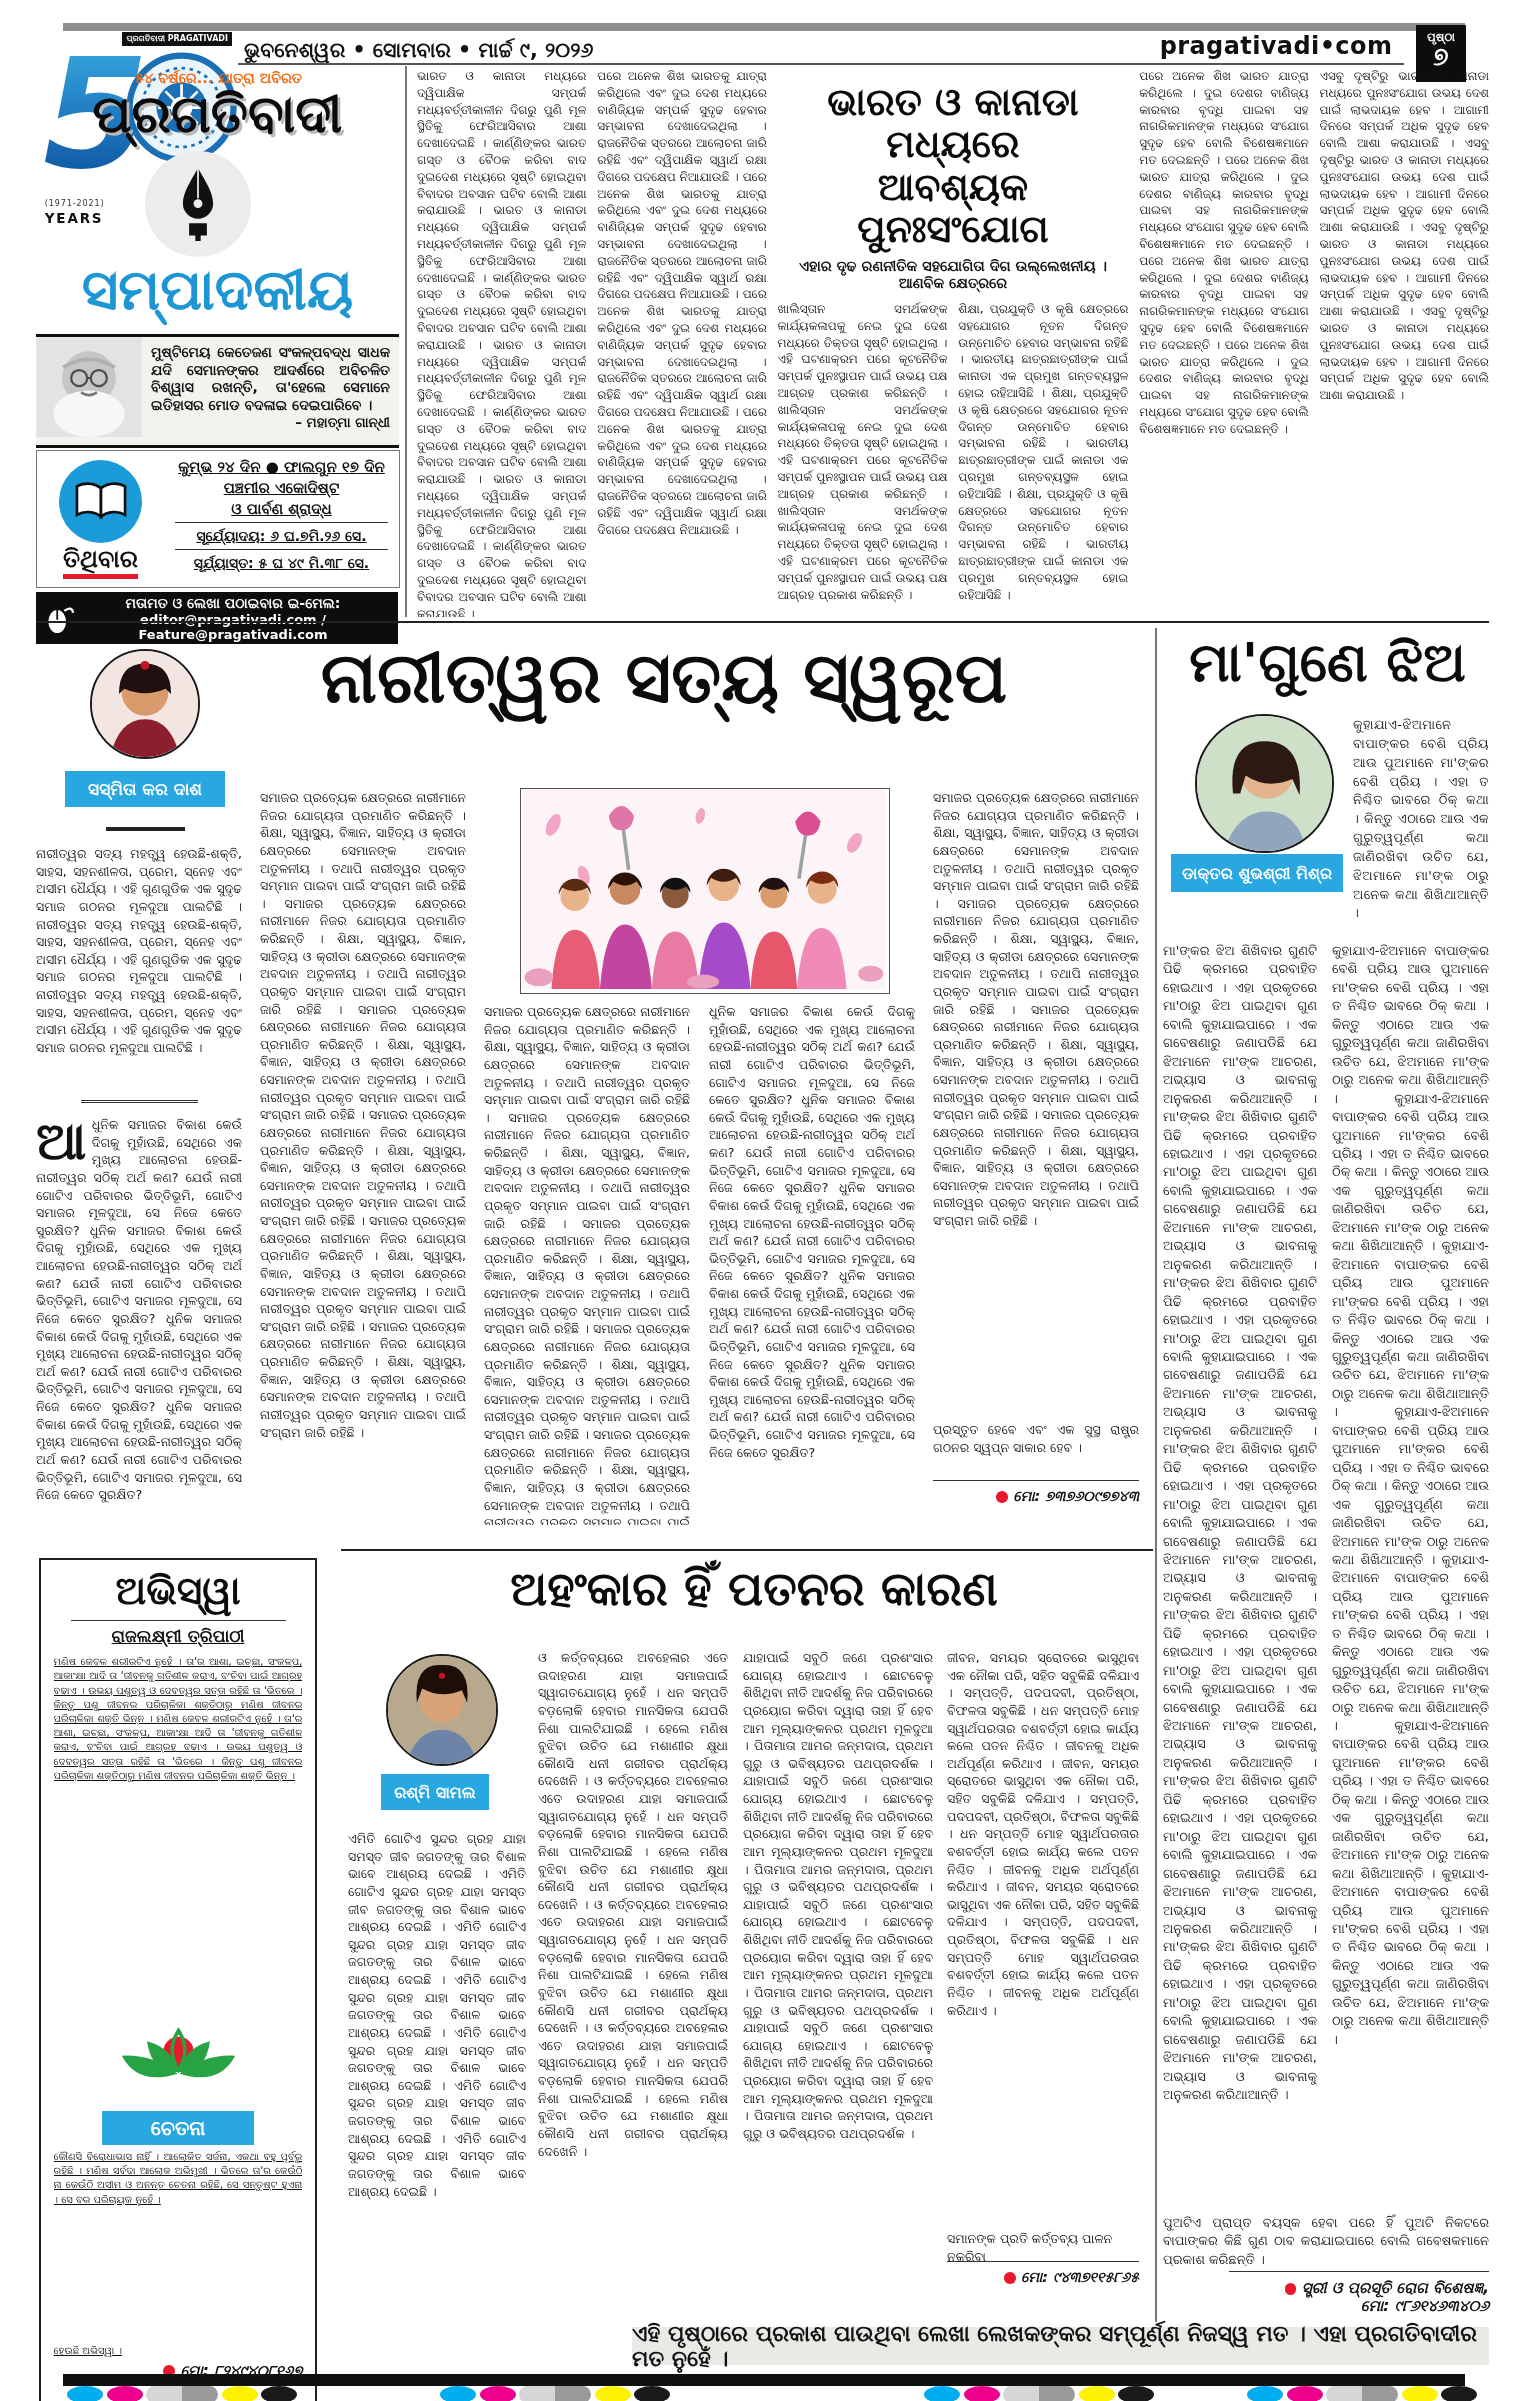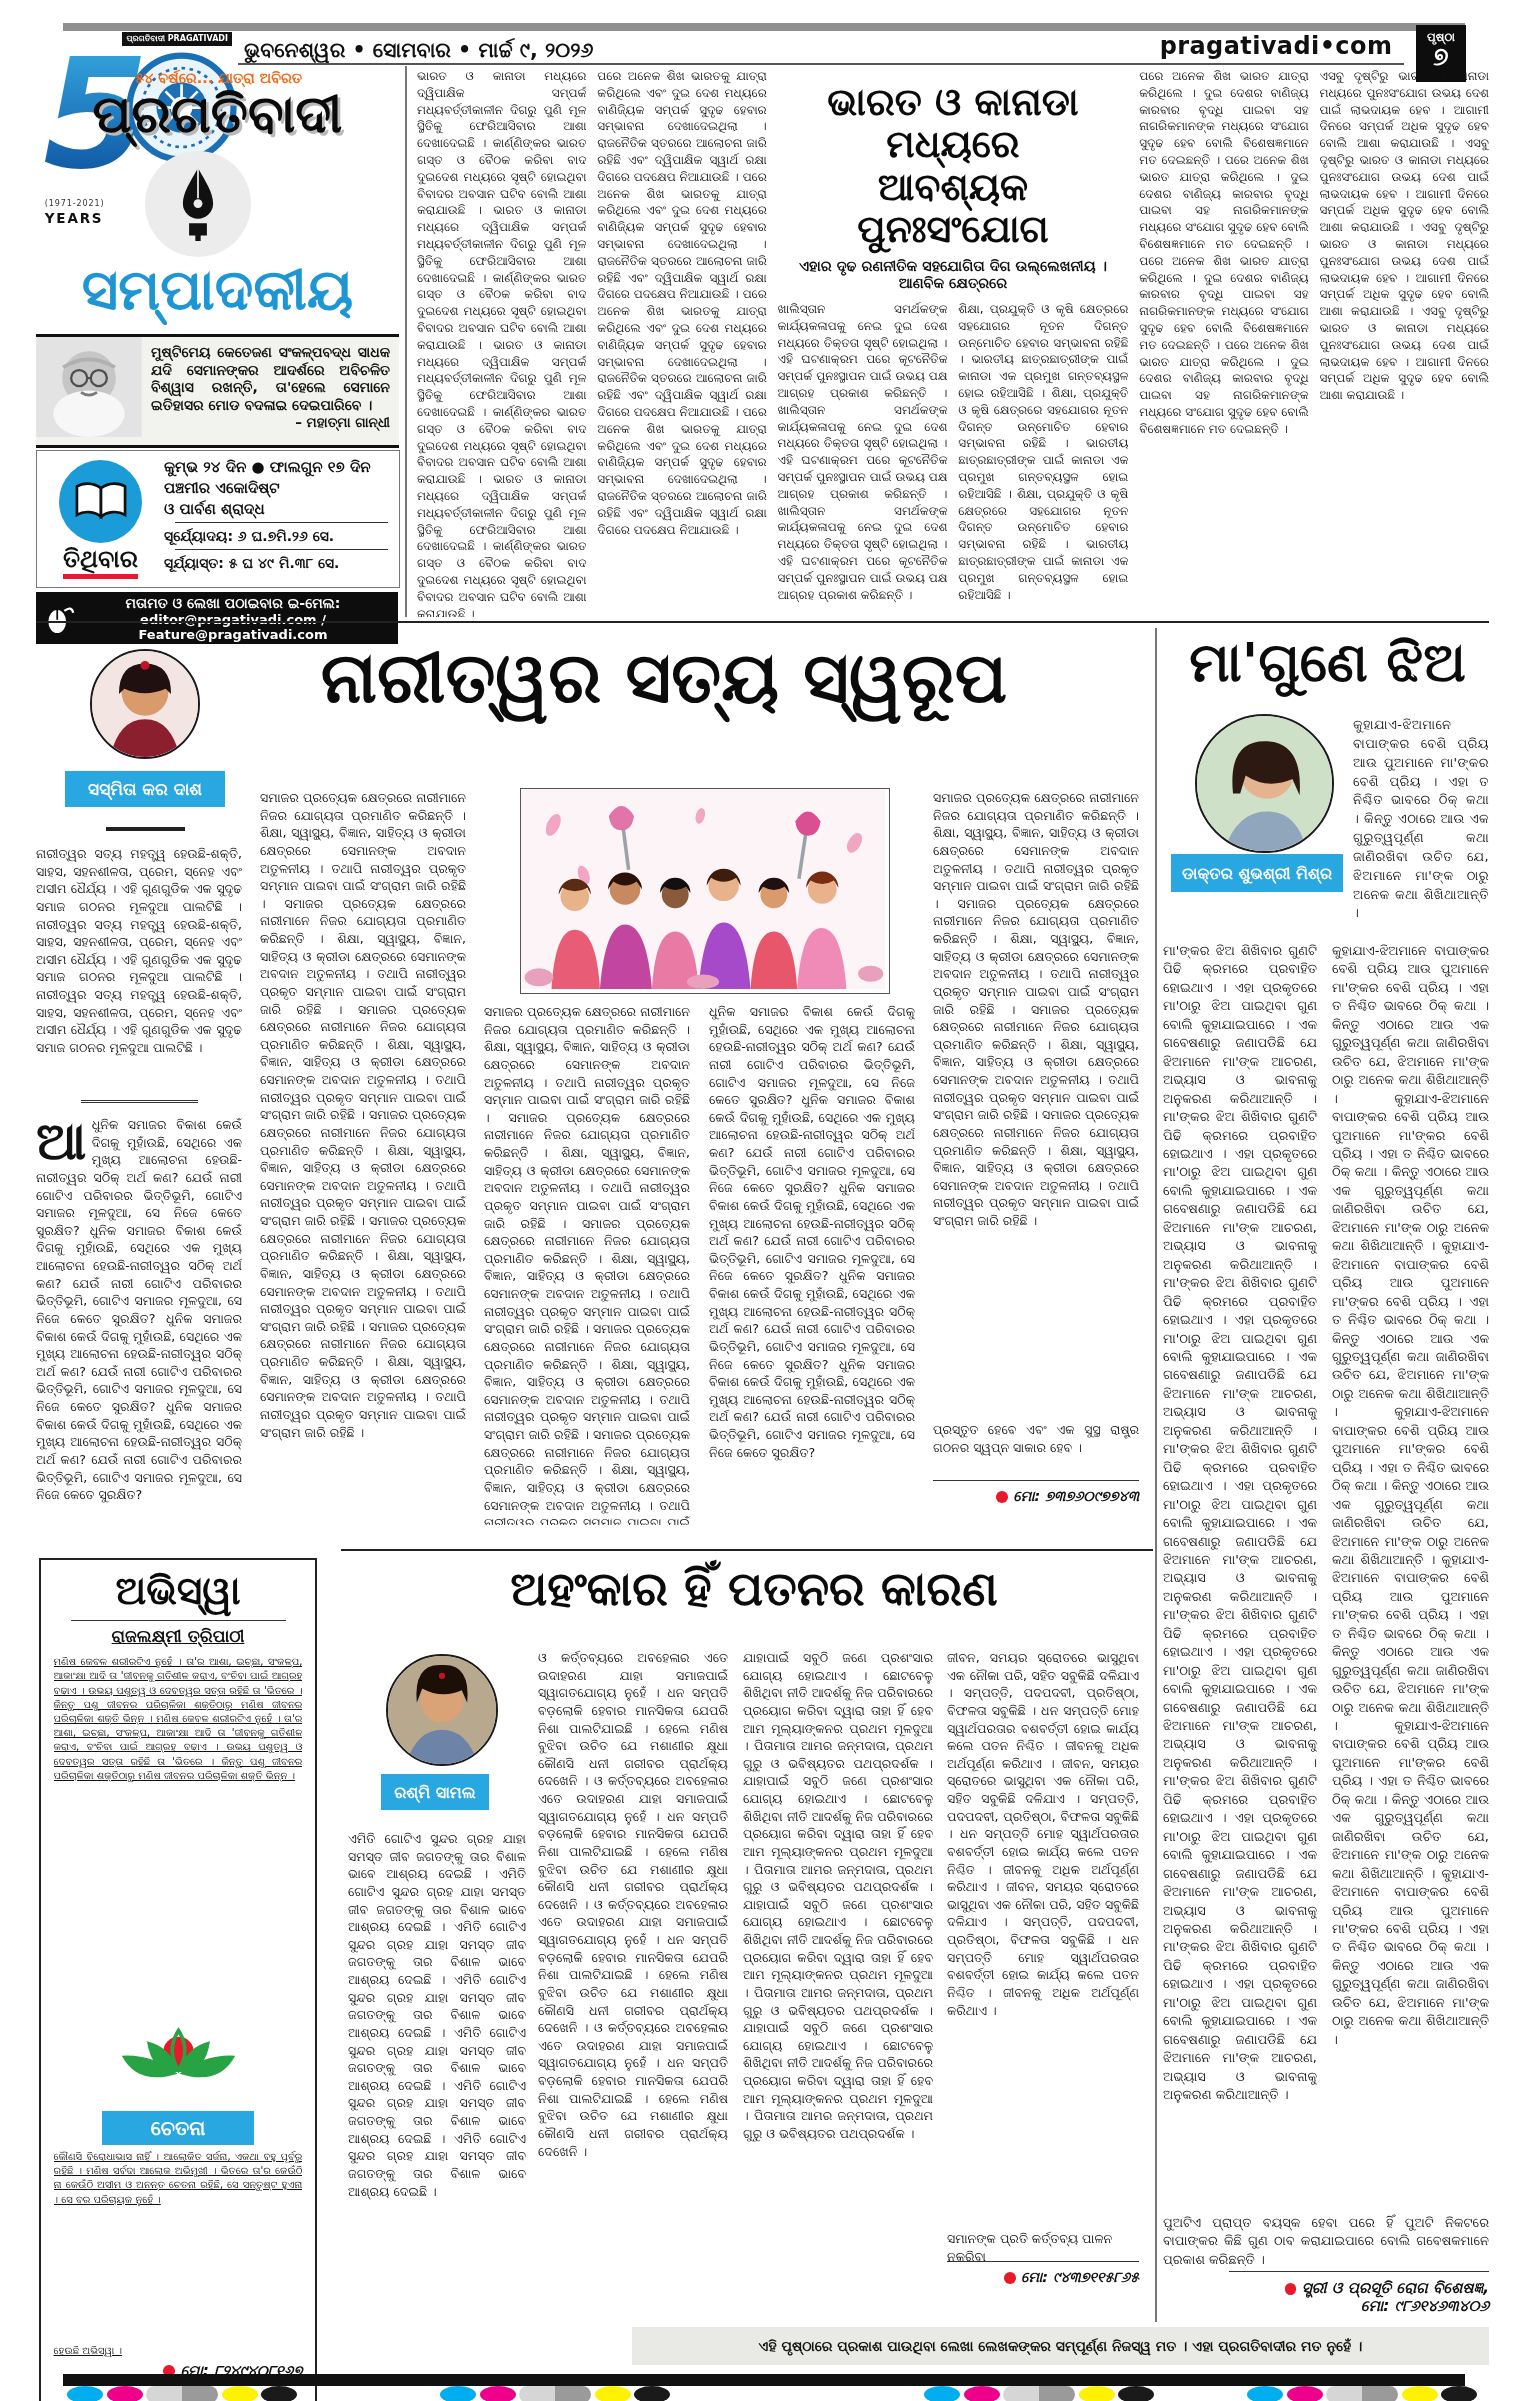--- a/index.html
+++ b/index.html
@@ -100,21 +100,21 @@
   <div class="abs" style="left:36px;top:450px;width:362px;height:136px;border:1.8px solid #777;display:flex;background:#fff;">
     <div style="flex:0 0 127px;text-align:center;padding-top:9px;">
       <div style="width:83px;height:83px;border-radius:50%;background:#1b9cd8;margin:0 auto;display:flex;align-items:center;justify-content:center;">
         <svg width="56" height="41" viewBox="0 0 62 46">
           <path d="M31 8 C22 1 10 2 4 6 L4 38 C12 33 24 34 31 40 Z" fill="#fff" stroke="#111" stroke-width="3"></path>
           <path d="M31 8 C40 1 52 2 58 6 L58 38 C50 33 38 34 31 40 Z" fill="#fff" stroke="#111" stroke-width="3"></path>
         </svg>
       </div>
       <div style="font-size:24px;font-weight:900;margin-top:1.8px;border-bottom:5.4px solid #e8192c;display:inline-block;line-height:1.2;">ତିଥିବାର</div>
     </div>
-    <div style="flex:1;text-align:left;padding-top:7.2px;">
+    <div style="flex:1;text-align:center;padding-top:7.2px;text-decoration:underline;">
       <div style="font-size:15px;font-weight:bold;">କୁମ୍ଭ ୨୪ ଦିନ ● ଫାଲଗୁନ ୧୭ ଦିନ</div>
       <div style="font-size:15px;font-weight:bold;margin-top:2.7px;">ପଞ୍ଚମୀର ଏକୋଦିଷ୍ଟ</div>
       <div style="font-size:15px;font-weight:bold;margin-top:2.7px;">ଓ ପାର୍ବଣ ଶ୍ରାଦ୍ଧ</div>
       <div class="pan-line"></div>
       <div style="font-size:14px;font-weight:bold;">ସୂର୍ଯ୍ୟୋଦୟ: ୬ ଘ.୭ମି.୨୬ ସେ.</div>
       <div class="pan-line"></div>
       <div style="font-size:14px;font-weight:bold;">ସୂର୍ଯ୍ୟାସ୍ତ: ୫ ଘ ୪୯ ମି.୩୮ ସେ.</div>
     </div>
   </div>
 
@@ -288,21 +288,21 @@
   <div class="abs jt body-md" style="left:538px;top:1649px;width:190px;height:673px;">ଓ କର୍ତ୍ତବ୍ୟରେ ଅବହେଳାର ଏତେ ଉଦାହରଣ ଯାହା ସମାଜପାଇଁ ସ୍ୱାଗତଯୋଗ୍ୟ ନୁହେଁ । ଧନ ସମ୍ପତି ବଡ଼ଲୋକି ହେବାର ମାନସିକତା ଯେପରି ନିଶା ପାଲଟିଯାଇଛି । ହେଲେ ମଣିଷ ବୁଝିବା ଉଚିତ ଯେ ମଶାଣୀର କ୍ଷୁଧା କୌଣସି ଧନୀ ଗରୀବର ପ୍ରାର୍ଥକ୍ୟ ଦେଖେନି । ଓ କର୍ତ୍ତବ୍ୟରେ ଅବହେଳାର ଏତେ ଉଦାହରଣ ଯାହା ସମାଜପାଇଁ ସ୍ୱାଗତଯୋଗ୍ୟ ନୁହେଁ । ଧନ ସମ୍ପତି ବଡ଼ଲୋକି ହେବାର ମାନସିକତା ଯେପରି ନିଶା ପାଲଟିଯାଇଛି । ହେଲେ ମଣିଷ ବୁଝିବା ଉଚିତ ଯେ ମଶାଣୀର କ୍ଷୁଧା କୌଣସି ଧନୀ ଗରୀବର ପ୍ରାର୍ଥକ୍ୟ ଦେଖେନି । ଓ କର୍ତ୍ତବ୍ୟରେ ଅବହେଳାର ଏତେ ଉଦାହରଣ ଯାହା ସମାଜପାଇଁ ସ୍ୱାଗତଯୋଗ୍ୟ ନୁହେଁ । ଧନ ସମ୍ପତି ବଡ଼ଲୋକି ହେବାର ମାନସିକତା ଯେପରି ନିଶା ପାଲଟିଯାଇଛି । ହେଲେ ମଣିଷ ବୁଝିବା ଉଚିତ ଯେ ମଶାଣୀର କ୍ଷୁଧା କୌଣସି ଧନୀ ଗରୀବର ପ୍ରାର୍ଥକ୍ୟ ଦେଖେନି । ଓ କର୍ତ୍ତବ୍ୟରେ ଅବହେଳାର ଏତେ ଉଦାହରଣ ଯାହା ସମାଜପାଇଁ ସ୍ୱାଗତଯୋଗ୍ୟ ନୁହେଁ । ଧନ ସମ୍ପତି ବଡ଼ଲୋକି ହେବାର ମାନସିକତା ଯେପରି ନିଶା ପାଲଟିଯାଇଛି । ହେଲେ ମଣିଷ ବୁଝିବା ଉଚିତ ଯେ ମଶାଣୀର କ୍ଷୁଧା କୌଣସି ଧନୀ ଗରୀବର ପ୍ରାର୍ଥକ୍ୟ ଦେଖେନି ।</div>
   <div class="abs jt body-md" style="left:743px;top:1649px;width:190px;height:673px;">ଯାହାପାଇଁ ସବୁଠି ଜଣେ ପ୍ରଶଂସାର ଯୋଗ୍ୟ ହୋଇଥାଏ । ଛୋଟବେଳୁ ଶିଖିଥିବା ନୀତି ଆଦର୍ଶକୁ ନିଜ ପରିବାରରେ ପ୍ରୟୋଗ କରିବା ଦ୍ୱାରା ତାହା ହିଁ ହେବ ଆମ ମୂଲ୍ୟାଙ୍କନର ପ୍ରଥମ ମୂଳଦୁଆ । ପିତାମାତା ଆମର ଜନ୍ମଦାତା, ପ୍ରଥମ ଗୁରୁ ଓ ଭବିଷ୍ୟତର ପଥପ୍ରଦର୍ଶକ । ଯାହାପାଇଁ ସବୁଠି ଜଣେ ପ୍ରଶଂସାର ଯୋଗ୍ୟ ହୋଇଥାଏ । ଛୋଟବେଳୁ ଶିଖିଥିବା ନୀତି ଆଦର୍ଶକୁ ନିଜ ପରିବାରରେ ପ୍ରୟୋଗ କରିବା ଦ୍ୱାରା ତାହା ହିଁ ହେବ ଆମ ମୂଲ୍ୟାଙ୍କନର ପ୍ରଥମ ମୂଳଦୁଆ । ପିତାମାତା ଆମର ଜନ୍ମଦାତା, ପ୍ରଥମ ଗୁରୁ ଓ ଭବିଷ୍ୟତର ପଥପ୍ରଦର୍ଶକ । ଯାହାପାଇଁ ସବୁଠି ଜଣେ ପ୍ରଶଂସାର ଯୋଗ୍ୟ ହୋଇଥାଏ । ଛୋଟବେଳୁ ଶିଖିଥିବା ନୀତି ଆଦର୍ଶକୁ ନିଜ ପରିବାରରେ ପ୍ରୟୋଗ କରିବା ଦ୍ୱାରା ତାହା ହିଁ ହେବ ଆମ ମୂଲ୍ୟାଙ୍କନର ପ୍ରଥମ ମୂଳଦୁଆ । ପିତାମାତା ଆମର ଜନ୍ମଦାତା, ପ୍ରଥମ ଗୁରୁ ଓ ଭବିଷ୍ୟତର ପଥପ୍ରଦର୍ଶକ । ଯାହାପାଇଁ ସବୁଠି ଜଣେ ପ୍ରଶଂସାର ଯୋଗ୍ୟ ହୋଇଥାଏ । ଛୋଟବେଳୁ ଶିଖିଥିବା ନୀତି ଆଦର୍ଶକୁ ନିଜ ପରିବାରରେ ପ୍ରୟୋଗ କରିବା ଦ୍ୱାରା ତାହା ହିଁ ହେବ ଆମ ମୂଲ୍ୟାଙ୍କନର ପ୍ରଥମ ମୂଳଦୁଆ । ପିତାମାତା ଆମର ଜନ୍ମଦାତା, ପ୍ରଥମ ଗୁରୁ ଓ ଭବିଷ୍ୟତର ପଥପ୍ରଦର୍ଶକ ।</div>
   <div class="abs jt body-md" style="left:947px;top:1649px;width:192px;height:574px;">ଜୀବନ, ସମୟର ସ୍ରୋତରେ ଭାସୁଥିବା ଏକ ନୌକା ପରି, ସହିତ ସବୁକିଛି ଦଳିଯାଏ । ସମ୍ପତ୍ତି, ପଦପଦବୀ, ପ୍ରତିଷ୍ଠା, ବିଫଳତା ସବୁକିଛି । ଧନ ସମ୍ପତ୍ତି ମୋହ ସ୍ୱାର୍ଥପରତାର ବଶବର୍ତ୍ତୀ ହୋଇ କାର୍ଯ୍ୟ କଲେ ପତନ ନିଶ୍ଚିତ । ଜୀବନକୁ ଅଧିକ ଅର୍ଥପୂର୍ଣ୍ଣ କରିଥାଏ । ଜୀବନ, ସମୟର ସ୍ରୋତରେ ଭାସୁଥିବା ଏକ ନୌକା ପରି, ସହିତ ସବୁକିଛି ଦଳିଯାଏ । ସମ୍ପତ୍ତି, ପଦପଦବୀ, ପ୍ରତିଷ୍ଠା, ବିଫଳତା ସବୁକିଛି । ଧନ ସମ୍ପତ୍ତି ମୋହ ସ୍ୱାର୍ଥପରତାର ବଶବର୍ତ୍ତୀ ହୋଇ କାର୍ଯ୍ୟ କଲେ ପତନ ନିଶ୍ଚିତ । ଜୀବନକୁ ଅଧିକ ଅର୍ଥପୂର୍ଣ୍ଣ କରିଥାଏ । ଜୀବନ, ସମୟର ସ୍ରୋତରେ ଭାସୁଥିବା ଏକ ନୌକା ପରି, ସହିତ ସବୁକିଛି ଦଳିଯାଏ । ସମ୍ପତ୍ତି, ପଦପଦବୀ, ପ୍ରତିଷ୍ଠା, ବିଫଳତା ସବୁକିଛି । ଧନ ସମ୍ପତ୍ତି ମୋହ ସ୍ୱାର୍ଥପରତାର ବଶବର୍ତ୍ତୀ ହୋଇ କାର୍ଯ୍ୟ କଲେ ପତନ ନିଶ୍ଚିତ । ଜୀବନକୁ ଅଧିକ ଅର୍ଥପୂର୍ଣ୍ଣ କରିଥାଏ ।</div>
   <div class="abs body-md" style="left:947px;top:2230px;width:192px;">ସମାନଙ୍କ ପ୍ରତି କର୍ତ୍ତବ୍ୟ ପାଳନ ନକରିବା</div>
   <div class="abs" style="left:947px;top:2261px;width:192px;">
     <div class="attr-rule"></div>
     <div class="phone"><span class="dot"></span><span>ମୋ: ୯୪୩୭୧୧୫୮୬୫</span></div>
   </div>
 
   <div class="abs" style="left:632px;top:2327px;width:857px;height:38px;background:#e9e9e6;display:flex;align-items:center;justify-content:center;">
-    <span style="font-size:14px;font-weight:bold;">ଏହି ପୃଷ୍ଠାରେ ପ୍ରକାଶ ପାଉଥିବା ଲେଖା ଲେଖକଙ୍କର ସମ୍ପୂର୍ଣ୍ଣ ନିଜସ୍ୱ ମତ । ଏହା ପ୍ରଗତିବାଦୀର ମତ ନୁହେଁ ।</span>
+    <span style="font-size:22px;font-weight:bold;">ଏହି ପୃଷ୍ଠାରେ ପ୍ରକାଶ ପାଉଥିବା ଲେଖା ଲେଖକଙ୍କର ସମ୍ପୂର୍ଣ୍ଣ ନିଜସ୍ୱ ମତ । ଏହା ପ୍ରଗତିବାଦୀର ମତ ନୁହେଁ ।</span>
   </div>
 
   <div class="abs" style="left:63px;top:2374px;width:1402px;height:11.7px;background:#111;"></div>
 
   <div class="abs cmyk" style="left:67px;top:2386px;">
     <i style="background:#00adee;"></i>
       <i style="background:#ec008c;"></i>
       <i class="pill"></i>
       <i style="background:#fff200;"></i>
       <i style="background:#1a1a1a;"></i>

